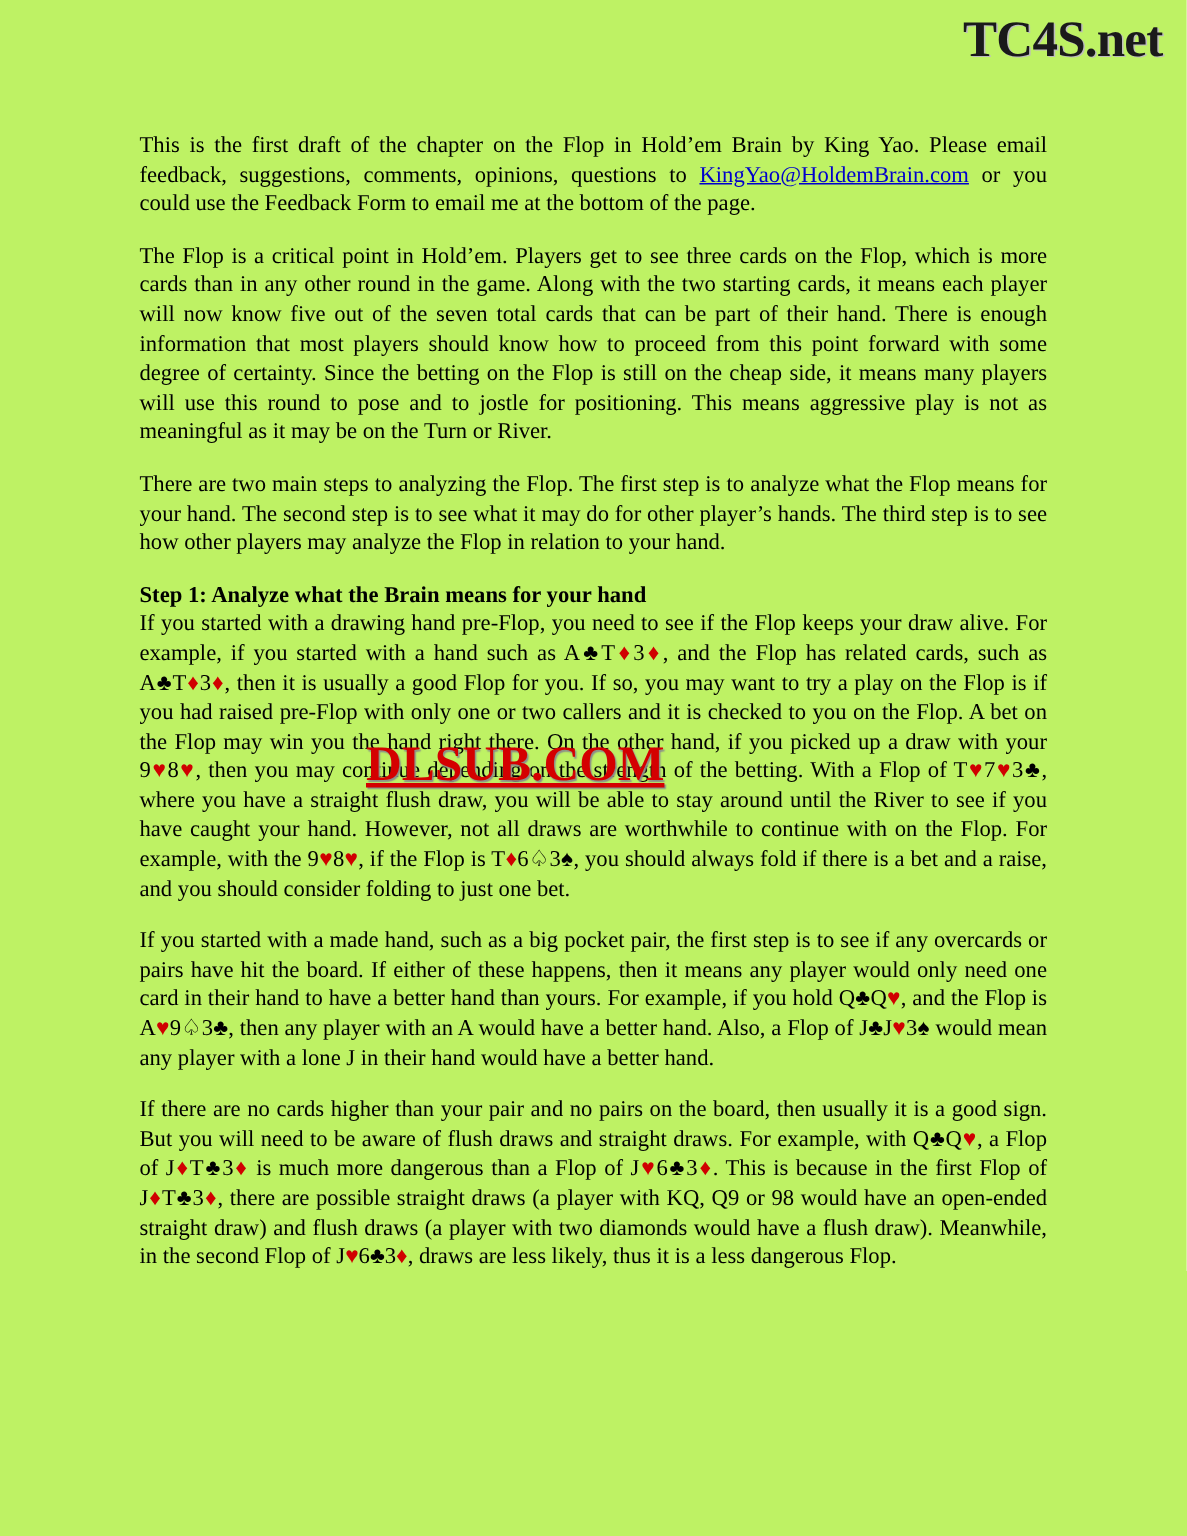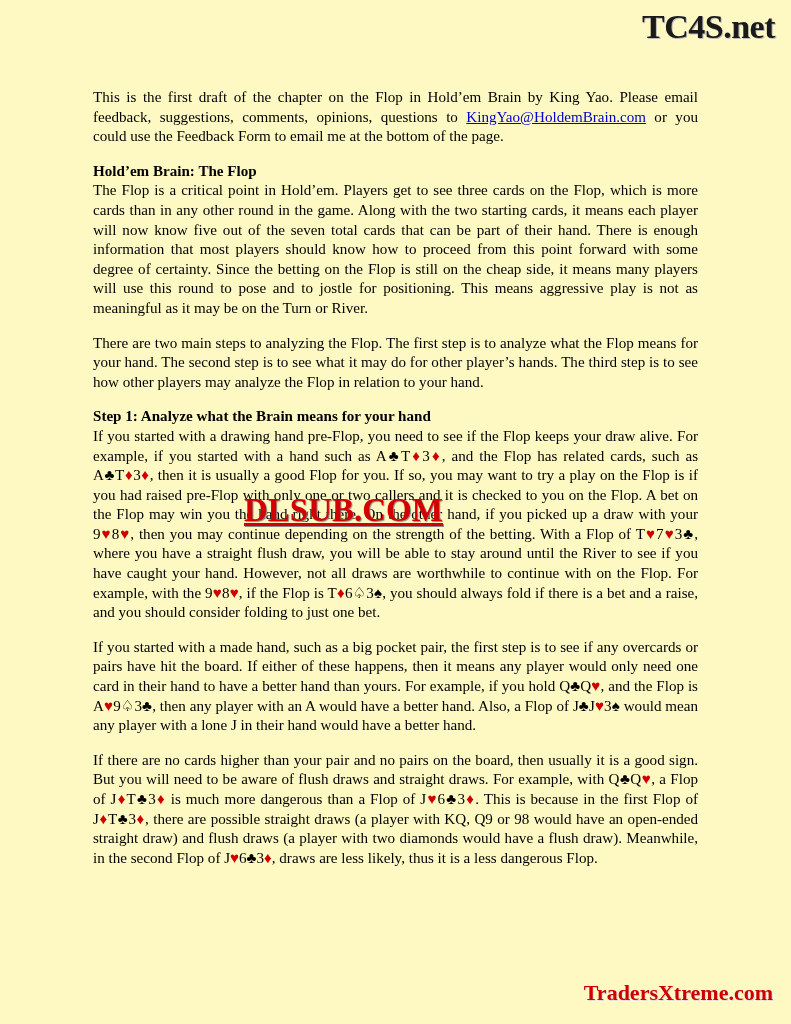--- a/index.html
+++ b/index.html
@@ -11,21 +11,21 @@
     width: 791px;
     height: 1024px;
     position: relative;
     font-family: "Liberation Serif", serif;
     color: #000000;
     overflow: hidden;
   }
   .page {
     position: absolute;
     inset: 0;
-    background: #fef9c3;
+    background: #bef264;
   }
   .wm-top {
     position: absolute;
     top: 8px;
     right: 16px;
     font-family: "Liberation Serif", serif;
     font-weight: bold;
     font-size: 34px;
     color: #1a1a1a;
     letter-spacing: -0.5px;
@@ -93,21 +93,20 @@
 <div class="page">
 
   <div class="wm-top">TC4S.net</div>
 
   <div class="content">
 
     <p class="para">
       <span>This is the first draft of the chapter on the Flop in Hold’em Brain by King Yao.  Please email feedback, suggestions, comments, opinions, questions to </span><a class="link" href="#">KingYao@HoldemBrain.com</a><span> or you could use the Feedback Form to email me at the bottom of the page.</span>
     </p>
 
-    <p class="heading tight">Hold’em Brain: The Flop</p>
 
     <p class="para">The Flop is a critical point in Hold’em.  Players get to see three cards on the Flop, which is more cards than in any other round in the game.  Along with the two starting cards, it means each player will now know five out of the seven total cards that can be part of their hand.  There is enough information that most players should know how to proceed from this point forward with some degree of certainty.  Since the betting on the Flop is still on the cheap side, it means many players will use this round to pose and to jostle for positioning.  This means aggressive play is not as meaningful as it may be on the Turn or River.</p>
 
     <p class="para">There are two main steps to analyzing the Flop.  The first step is to analyze what the Flop means for your hand.  The second step is to see what it may do for other player’s hands.  The third step is to see how other players may analyze the Flop in relation to your hand.</p>
 
     <p class="heading">Step 1: Analyze what the Brain means for your hand</p>
     <p class="para">
       <span>If you started with a drawing hand pre-Flop, you need to see if the Flop keeps your draw alive.  For example, if you started with a hand such as </span><span class="cardtxt suit-black">A♣T<span style="color:#d00000">♦</span>3<span style="color:#d00000">♦</span></span><span>, and the Flop has related cards, such as </span><span class="cardtxt suit-black">A♣T<span style="color:#d00000">♦</span>3<span style="color:#d00000">♦</span></span><span>, then it is usually a good Flop for you.  If so, you may want to try a play on the Flop is if you had raised pre-Flop with only one or two callers and it is checked to you on the Flop.  A bet on the Flop may win you the hand right there.  On the other hand, if you picked up a draw with your </span><span class="cardtxt suit-black">9<span style="color:#d00000">♥</span>8<span style="color:#d00000">♥</span></span><span>, then you may continue depending on the strength of the betting.  With a Flop of </span><span class="cardtxt suit-black">T<span style="color:#d00000">♥</span>7<span style="color:#d00000">♥</span>3♣</span><span>, where you have a straight flush draw, you will be able to stay around until the River to see if you have caught your hand.  However, not all draws are worthwhile to continue with on the Flop.  For example, with the </span><span class="cardtxt suit-black">9<span style="color:#d00000">♥</span>8<span style="color:#d00000">♥</span></span><span>, if the Flop is </span><span class="cardtxt suit-black">T<span style="color:#d00000">♦</span>6♤3♠</span><span>, you should always fold if there is a bet and a raise, and you should consider folding to just one bet.</span>
     </p>
 
@@ -115,15 +114,14 @@
       <span>If you started with a made hand, such as a big pocket pair, the first step is to see if any overcards or pairs have hit the board.  If either of these happens, then it means any player would only need one card in their hand to have a better hand than yours.  For example, if you hold </span><span class="cardtxt suit-black">Q♣Q<span style="color:#d00000">♥</span></span><span>, and the Flop is </span><span class="cardtxt suit-black">A<span style="color:#d00000">♥</span>9♤3♣</span><span>, then any player with an A would have a better hand.  Also, a Flop of </span><span class="cardtxt suit-black">J♣J<span style="color:#d00000">♥</span>3♠</span><span> would mean any player with a lone J in their hand would have a better hand.</span>
     </p>
 
     <p class="para">
       <span>If there are no cards higher than your pair and no pairs on the board, then usually it is a good sign.  But you will need to be aware of flush draws and straight draws.  For example, with </span><span class="cardtxt suit-black">Q♣Q<span style="color:#d00000">♥</span></span><span>, a Flop of </span><span class="cardtxt suit-black">J<span style="color:#d00000">♦</span>T♣3<span style="color:#d00000">♦</span></span><span> is much more dangerous than a Flop of </span><span class="cardtxt suit-black">J<span style="color:#d00000">♥</span>6♣3<span style="color:#d00000">♦</span></span><span>.  This is because in the first Flop of </span><span class="cardtxt suit-black">J<span style="color:#d00000">♦</span>T♣3<span style="color:#d00000">♦</span></span><span>, there are possible straight draws (a player with KQ, Q9 or 98 would have an open-ended straight draw) and flush draws (a player with two diamonds would have a flush draw).  Meanwhile, in the second Flop of </span><span class="cardtxt suit-black">J<span style="color:#d00000">♥</span>6♣3<span style="color:#d00000">♦</span></span><span>, draws are less likely, thus it is a less dangerous Flop.</span>
     </p>
 
   </div>
 
   <div class="wm-center">DLSUB.COM</div>
-  <div class="wm-bottom">TradersXtreme.com</div>
 
 </div>
 
 </body></html>

